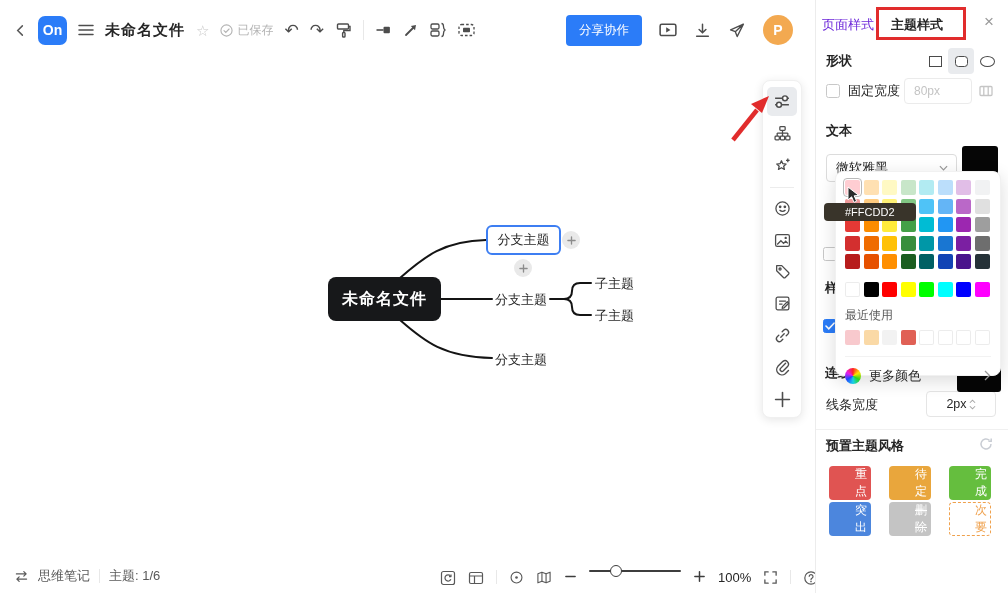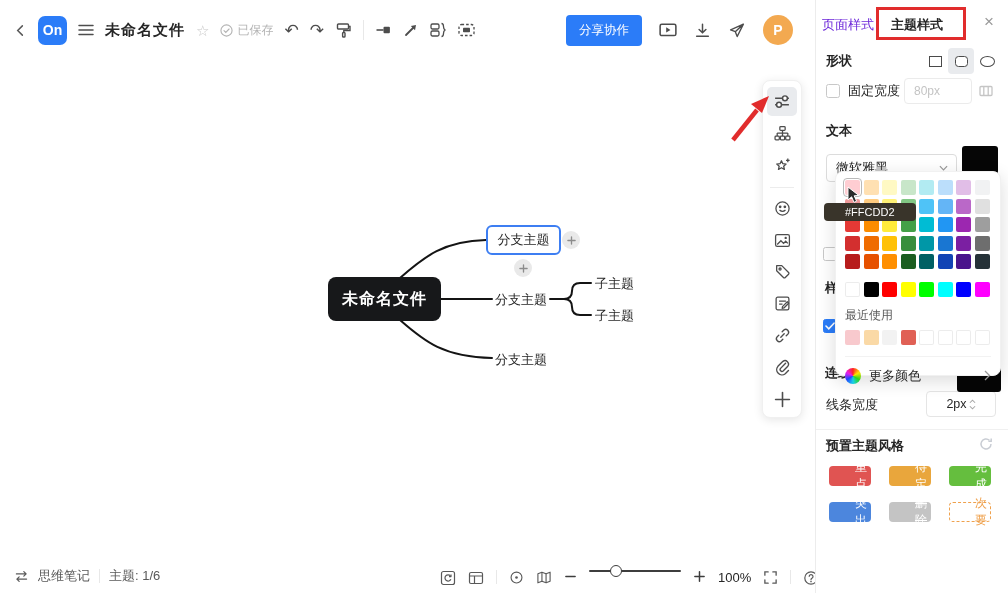--- a/index.html
+++ b/index.html
@@ -79,21 +79,21 @@
   .partial { position:absolute; z-index:1; }
   .lw-row-label { position:absolute; left:10px; top:396px; }
   .stepper { position:absolute; left:110px; top:391px; width:70px; height:26px; border:1px solid #e5e5e5;
     border-radius:4px; display:flex; align-items:center; justify-content:center; gap:2px;
     font-size:12.5px; color:#262626; background:#fff; }
   .p-div { position:absolute; left:0; top:429px; width:100%; height:1px; background:#f0f0f0; }
   .preset-head { position:absolute; left:10px; top:437px; font-weight:bold; }
   .preset-refresh { position:absolute; right:14px; top:436px; cursor:pointer; }
   .preset-row { position:absolute; left:13px; display:flex; gap:18px; }
   .preset-row1 { top:466px; } .preset-row2 { top:502px; }
-  .preset-btn { width:42px; height:20px; border:none; border-radius:4px; font-size:12px; cursor:pointer;
+  .preset-btn { width:42px; height:34px; border:none; border-radius:4px; font-size:12px; cursor:pointer;
     font-family:inherit; display:flex; align-items:center; justify-content:center;padding-left:22px; }
   .preset-btn.dashed { border:1.5px dashed #efa14d; background:#fff; }
   .preset-btn.strike { text-decoration:line-through; }
 
   
   .popup { position:absolute; left:19px; top:171px; width:166px; height:205px; background:#fff;
     border:1px solid #f1f1f1; border-radius:8px; box-shadow:0 5px 18px rgba(0,0,0,.14); z-index:3;
     padding:8px 9px 0; }
   .sw-grid { display:flex; flex-wrap:wrap; gap:3.5px; }
   .sw { width:15px; height:15px; border-radius:2px; cursor:pointer; }

